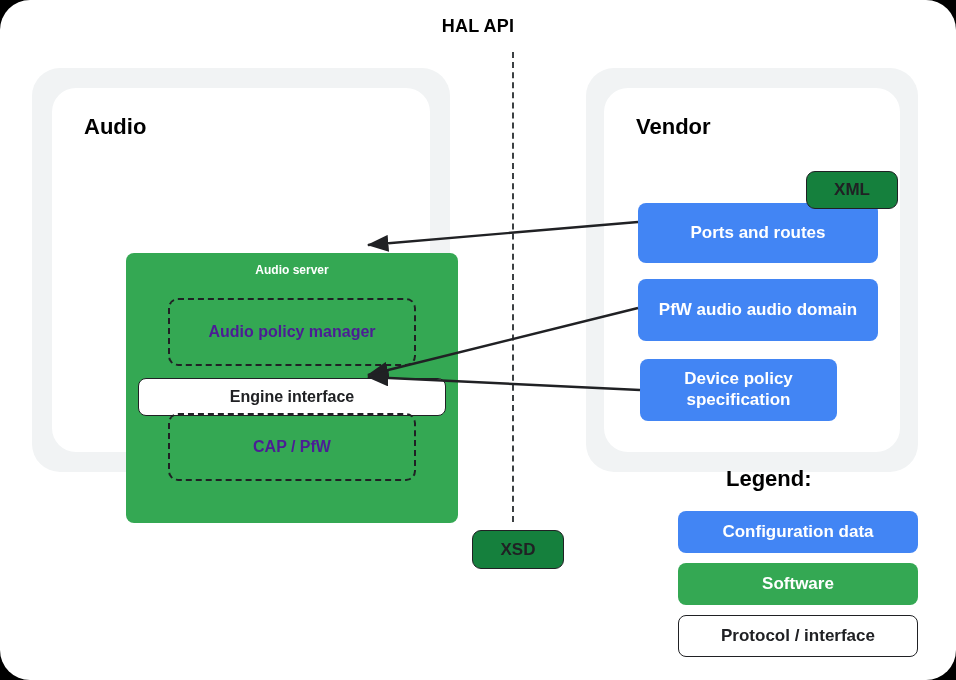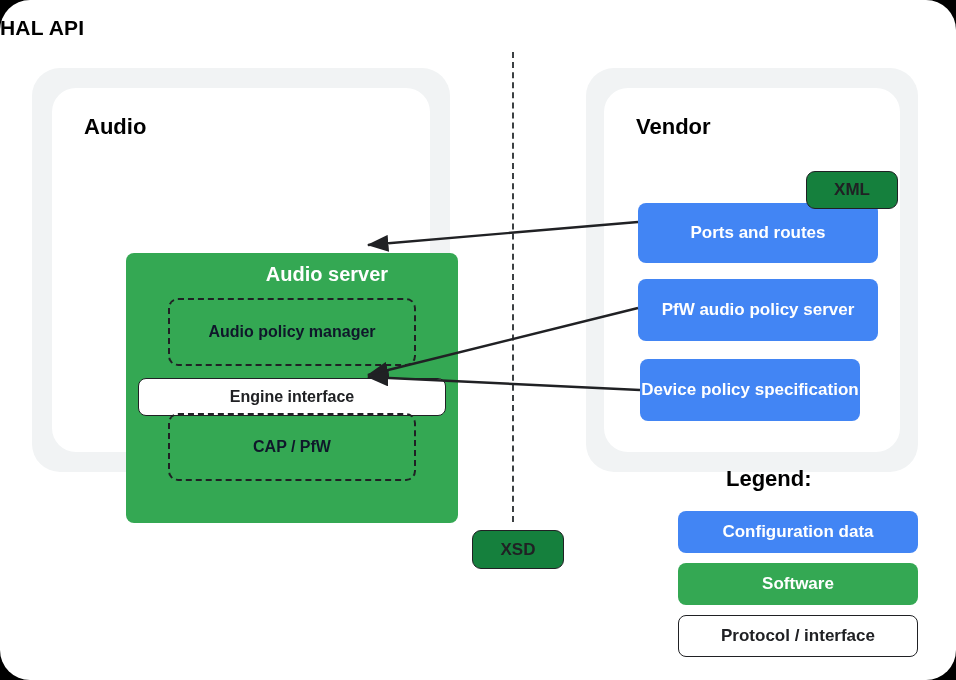--- a/index.html
+++ b/index.html
@@ -17,22 +17,22 @@
     font-family: "Liberation Sans", sans-serif;
     color: #1f1f1f;
   }
 
   
   .hal-title {
     position: absolute;
     left: 0;
     top: 16px;
     width: 956px;
-    text-align: left;
-    font-size: 21px;
+    text-align: center;
+    font-size: 18px;
     font-weight: bold;
     color: #000;
     letter-spacing: 0.2px;
   }
   .hal-divider {
     position: absolute;
     left: 512px;
     top: 52px;
     width: 0;
     height: 470px;
@@ -70,36 +70,35 @@
     height: 270px;
     background: #34A853;
     border-radius: 8px;
   }
   .audio-server-title {
     position: absolute;
     left: 0;
     top: 10px;
     width: 332px;
     text-align: center;
-    font-size: 20px;
+    font-size: 12px;
     font-weight: bold;
     color: #ffffff;
-    padding-left: 35px;
   }
   .dashed-box {
     position: absolute;
     border: 2px dashed #202124;
     border-radius: 10px;
     display: flex;
     align-items: center;
     justify-content: center;
     text-align: center;
     font-size: 16px;
     font-weight: bold;
-    color: #0f172a;
+    color: #4c1d95;
     box-sizing: border-box;
   }
   #apm-box  { left: 42px; top: 45px;  width: 248px; height: 68px; }
   #cap-box  { left: 42px; top: 160px; width: 248px; height: 68px; }
 
   .white-pill {
     position: absolute;
     left: 12px;
     top: 125px;
     width: 308px;
@@ -130,21 +129,21 @@
     justify-content: center;
     text-align: center;
     line-height: 1.22;
     font-size: 17px;
     font-weight: bold;
     color: #ffffff;
     box-sizing: border-box;
   }
   #blue-ports   { left: 638px; top: 203px; width: 240px; height: 60px; }
   #blue-pfw     { left: 638px; top: 279px; width: 240px; height: 62px; }
-  #blue-device  { left: 640px; top: 359px; width: 220px; height: 62px; }
+  #blue-device  { left: 640px; top: 359px; width: 197px; height: 62px; }
 
   .tag-badge {
     position: absolute;
     background: #15803d;
     border: 1.5px solid #202124;
     border-radius: 9px;
     display: flex;
     align-items: center;
     justify-content: center;
     font-size: 17px;
@@ -204,21 +203,21 @@
       <div class="dashed-box" id="cap-box">CAP / PfW</div>
     </div>
   </div>
   <div class="panel-heading" id="system-heading">Audio</div>
 
   <div class="outer-panel" id="vendor-outer"></div>
   <div class="inner-panel" id="vendor-inner"></div>
   <div class="panel-heading" id="vendor-heading">Vendor</div>
 
   <div class="blue-box" id="blue-ports">Ports and routes</div>
-  <div class="blue-box" id="blue-pfw">PfW audio policy server</div>
+  <div class="blue-box" id="blue-pfw">PfW audio audio domain</div>
   <div class="blue-box" id="blue-device">Device policy specification</div>
 
   <div class="tag-badge" id="xml-badge">XML</div>
   <div class="tag-badge" id="xsd-badge">XSD</div>
 
   <div class="panel-heading" id="legend-heading">Legend:</div>
   <div class="legend-item" id="legend-config">Configuration data</div>
   <div class="legend-item" id="legend-protocol">Protocol / interface</div>
   <div class="legend-item" id="legend-software">Software</div>
 

